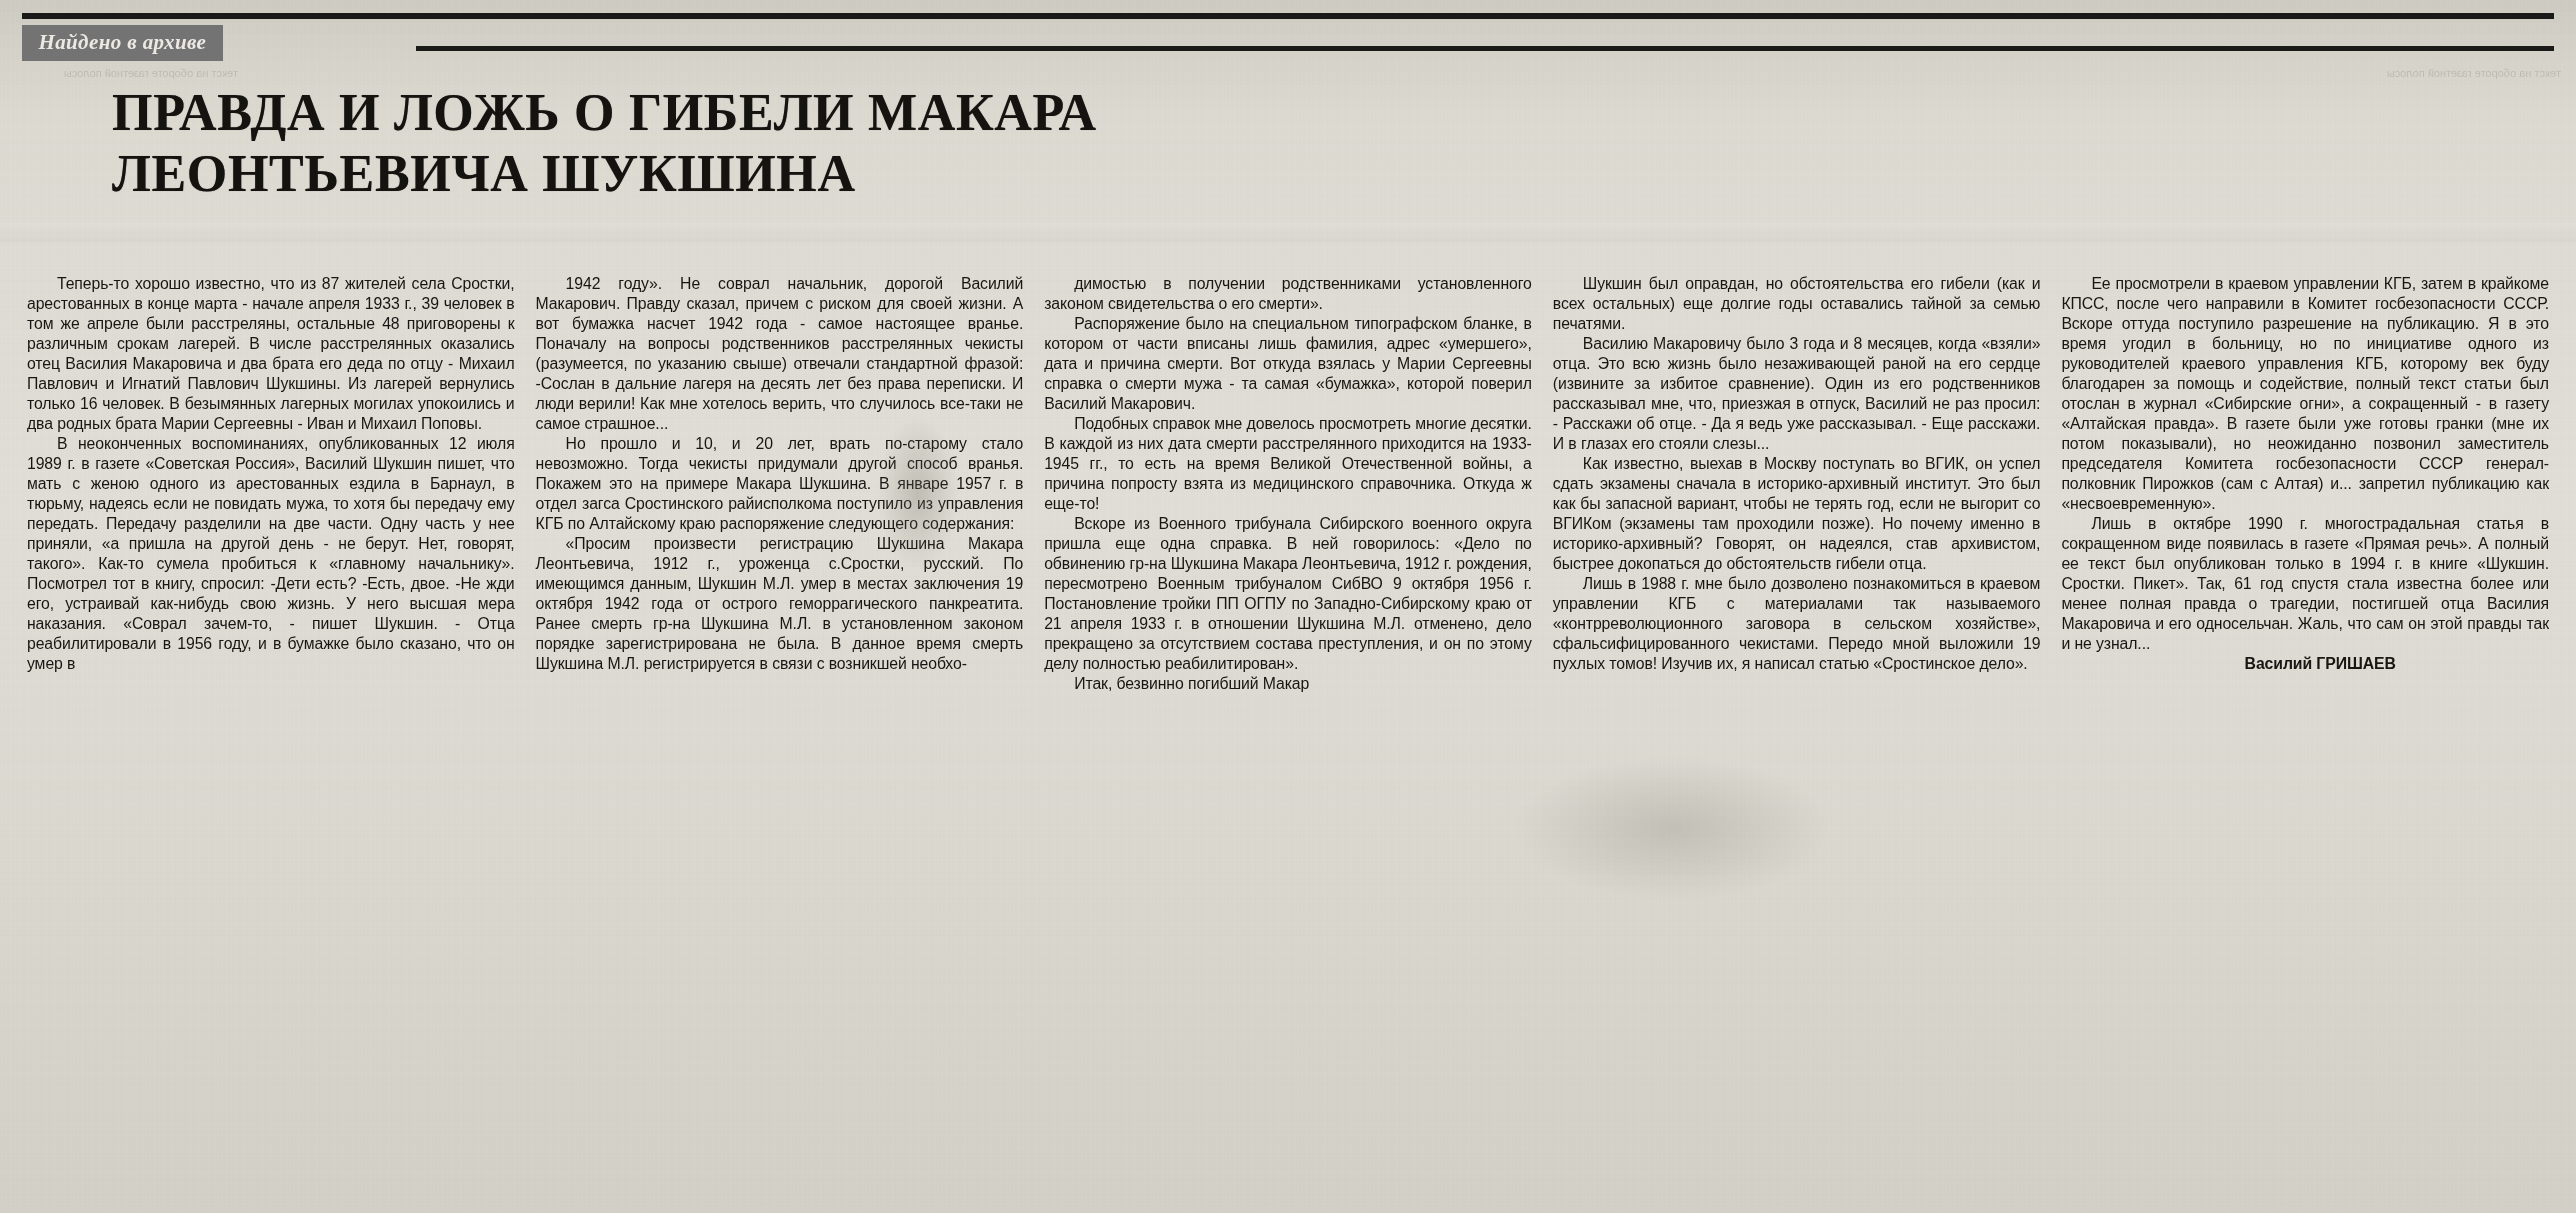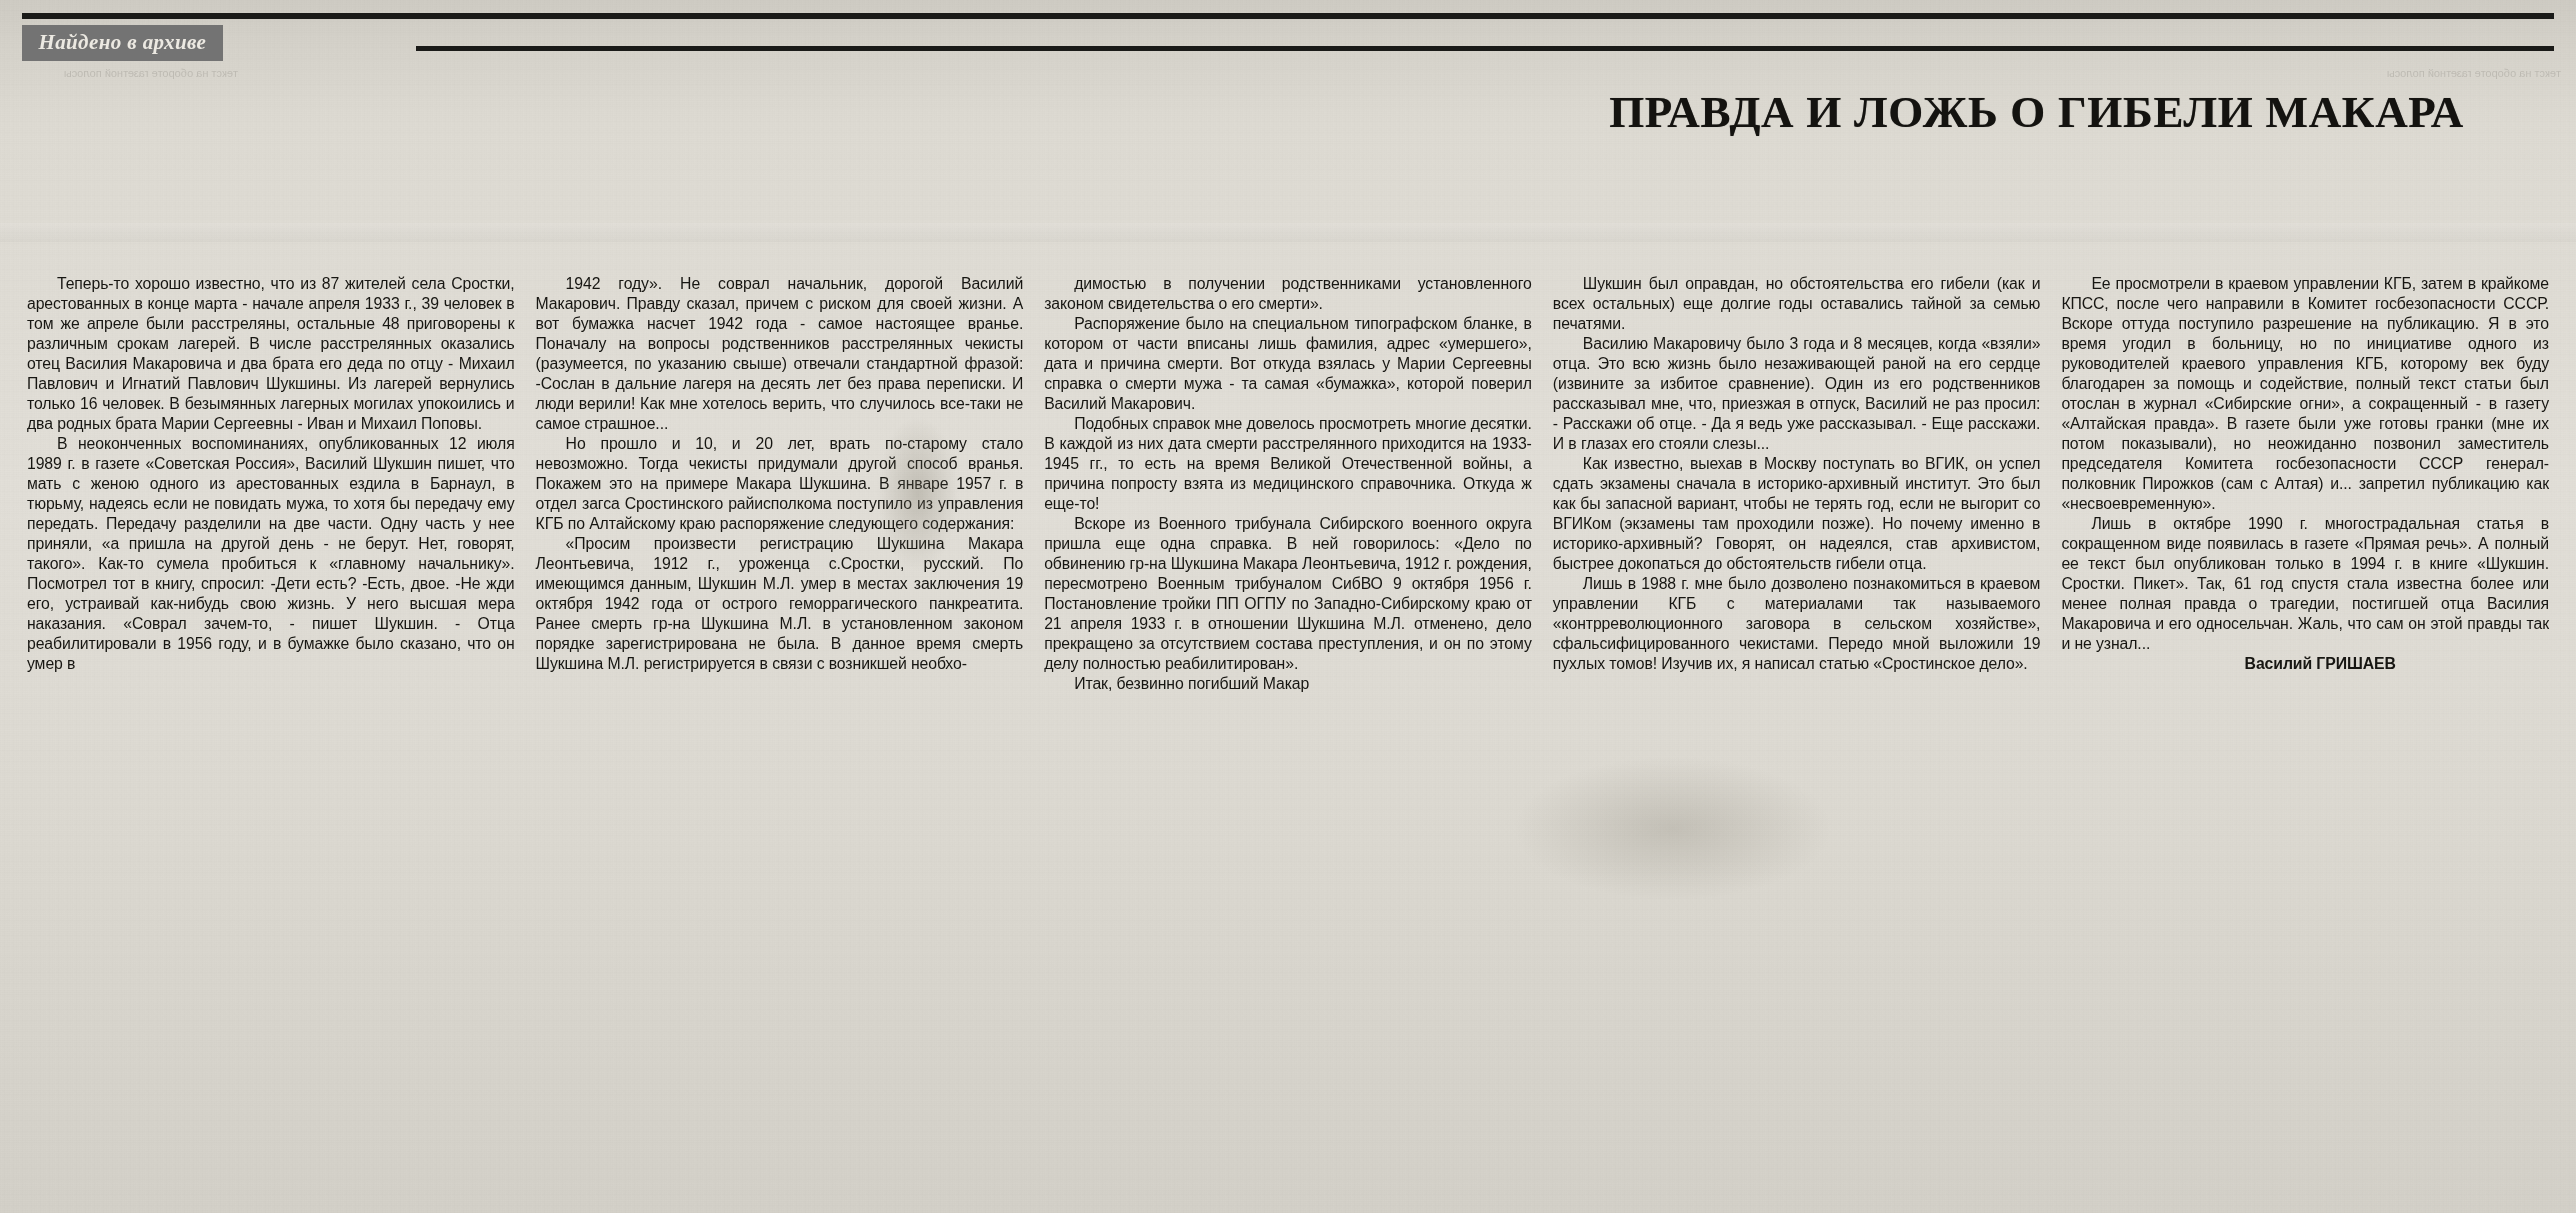--- a/index.html
+++ b/index.html
@@ -78,24 +78,24 @@
     font-size: 21px;
     letter-spacing: 0.4px;
     padding: 4.5px 16.4px 6px 16.4px;
     white-space: nowrap;
   }
   .headline {
     position: absolute;
     left: 112px;
     right: 112px;
     top: 82px;
-    text-align: right;
+    text-align: left;
     font-family: "Liberation Serif", serif;
     font-weight: bold;
-    font-size: 45px;
+    font-size: 52px;
     line-height: 61px;
     letter-spacing: 0.7px;
     color: #141310;
     text-shadow: 0 0 0.7px rgba(0,0,0,0.5);
   }
   .headline .ln {
     display: block;
   }
   .columns {
     position: absolute;
@@ -166,20 +166,21 @@
   <div class="ghost-left">текст на обороте газетной полосы</div>
   <div class="ghost-right">текст на обороте газетной полосы</div>
 
   <div class="rule-top"></div>
   <div class="rule-under-kicker"></div>
 
   <div class="kicker">Найдено в архиве</div>
 
   <div class="headline">
     <span class="ln">ПРАВДА И ЛОЖЬ О ГИБЕЛИ МАКАРА</span>
+    <span class="ln">ЛЕОНТЬЕВИЧА ШУКШИНА</span>
   </div>
 
   <div class="fold"></div>
 
   <div class="columns">
 
     <div class="col">
       <p>Теперь-то хорошо известно, что из 87 жителей села Сростки, арестованных в конце марта - начале апреля 1933 г., 39 человек в том же апреле были расстреляны, остальные 48 приговорены к различным срокам лагерей. В числе расстрелянных оказались отец Василия Макаровича и два брата его деда по отцу - Михаил Павлович и Игнатий Павлович Шукшины. Из лагерей вернулись только 16 человек. В безымянных лагерных могилах упокоились и два родных брата Марии Сергеевны - Иван и Михаил Поповы.</p>
       <p>В неоконченных воспоминаниях, опубликованных 12 июля 1989 г. в газете «Советская Россия», Василий Шукшин пишет, что мать с женою одного из арестованных ездила в Барнаул, в тюрьму, надеясь если не повидать мужа, то хотя бы передачу ему передать. Передачу разделили на две части. Одну часть у нее приняли, «а пришла на другой день - не берут. Нет, говорят, такого». Как-то сумела пробиться к «главному начальнику». Посмотрел тот в книгу, спросил: -Дети есть? -Есть, двое. -Не жди его, устраивай как-нибудь свою жизнь. У него высшая мера наказания. «Соврал зачем-то, - пишет Шукшин. - Отца реабилитировали в 1956 году, и в бумажке было сказано, что он умер в</p>
     </div>

